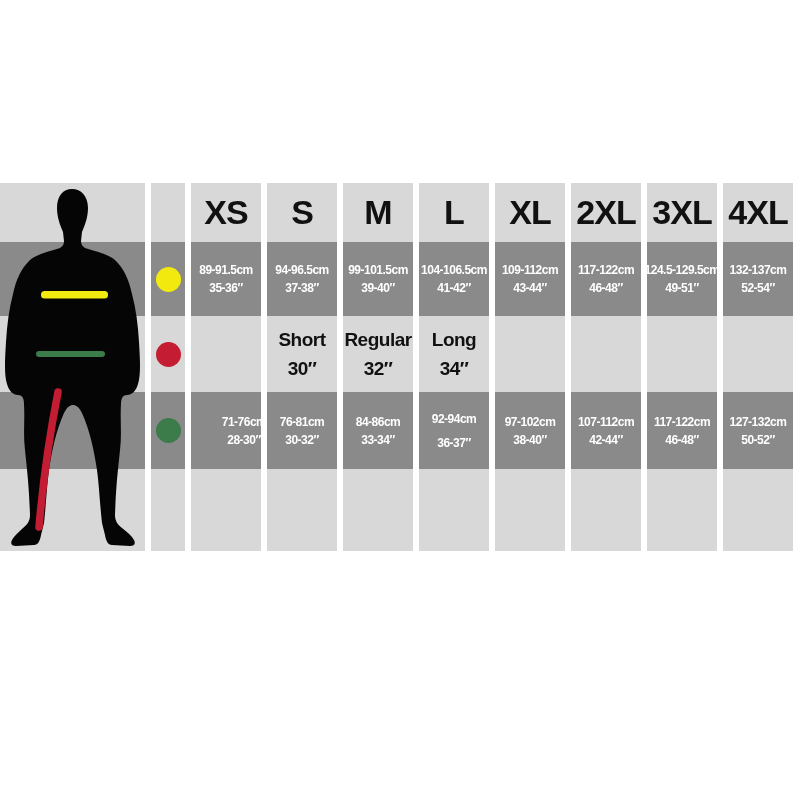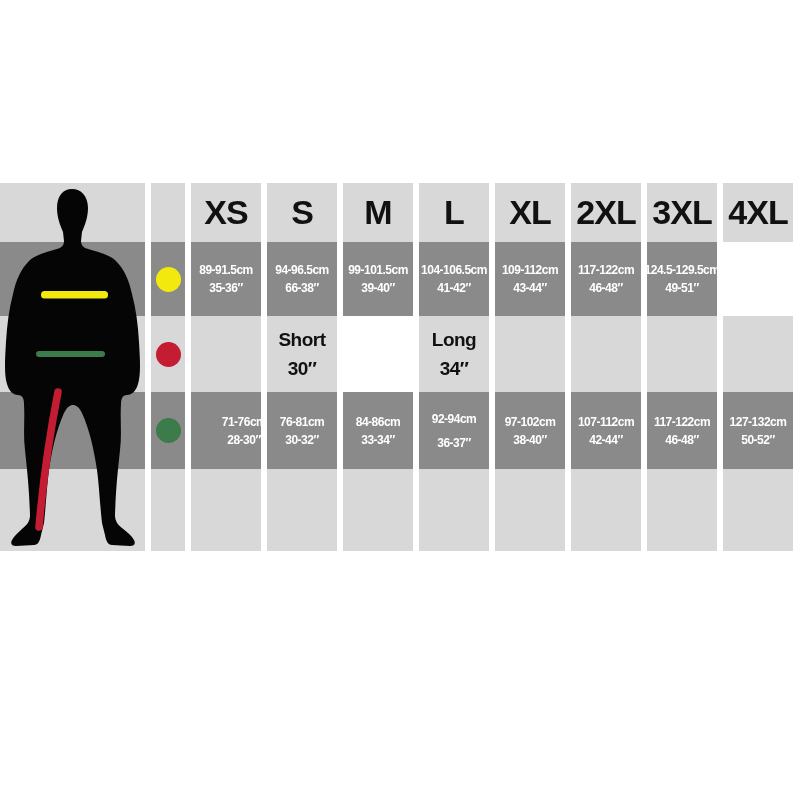--- a/index.html
+++ b/index.html
@@ -162,49 +162,57 @@
       </div>
       <div class="cell shade-dark" style="grid-area: 2 / 2;">
         <span class="dot" style="background: rgb(242, 233, 14);"></span>
       </div>
       <div class="cell shade-dark small-text text-white" style="grid-area: 2 / 3;">
         <span>89-91.5cm</span>
         <span>35-36″</span>
       </div>
       <div class="cell shade-dark small-text text-white" style="grid-area: 2 / 4;">
         <span>94-96.5cm</span>
-        <span>66-38″</span>
+        <span>37-38″</span>
       </div>
       <div class="cell shade-dark small-text text-white" style="grid-area: 2 / 5;">
         <span>99-101.5cm</span>
         <span>39-40″</span>
       </div>
       <div class="cell shade-dark small-text text-white" style="grid-area: 2 / 6;">
         <span>104-106.5cm</span>
         <span>41-42″</span>
       </div>
       <div class="cell shade-dark small-text text-white" style="grid-area: 2 / 7;">
         <span>109-112cm</span>
         <span>43-44″</span>
       </div>
       <div class="cell shade-dark small-text text-white" style="grid-area: 2 / 8;">
         <span>117-122cm</span>
         <span>46-48″</span>
       </div>
       <div class="cell shade-dark small-text text-white" style="grid-area: 2 / 9;">
         <span>124.5-129.5cm</span>
         <span>49-51″</span>
+      </div>
+      <div class="cell shade-dark small-text text-white" style="grid-area: 2 / 10;">
+        <span>132-137cm</span>
+        <span>52-54″</span>
       </div>
       <div class="cell shade-light" style="grid-area: 3 / 2;">
         <span class="dot" style="background: rgb(196, 28, 51);"></span>
       </div>
       <div class="cell shade-light large-text text-dark" style="grid-area: 3 / 3;"></div>
       <div class="cell shade-light large-text text-dark" style="grid-area: 3 / 4;">
         <span>Short</span>
         <span>30″</span>
+      </div>
+      <div class="cell shade-light large-text text-dark" style="grid-area: 3 / 5;">
+        <span>Regular</span>
+        <span>32″</span>
       </div>
       <div class="cell shade-light large-text text-dark" style="grid-area: 3 / 6;">
         <span>Long</span>
         <span>34″</span>
       </div>
       <div class="cell shade-light large-text text-dark" style="grid-area: 3 / 7;"></div>
       <div class="cell shade-light large-text text-dark" style="grid-area: 3 / 8;"></div>
       <div class="cell shade-light large-text text-dark" style="grid-area: 3 / 9;"></div>
       <div class="cell shade-light large-text text-dark" style="grid-area: 3 / 10;"></div>
       <div class="cell shade-dark" style="grid-area: 4 / 2;">

